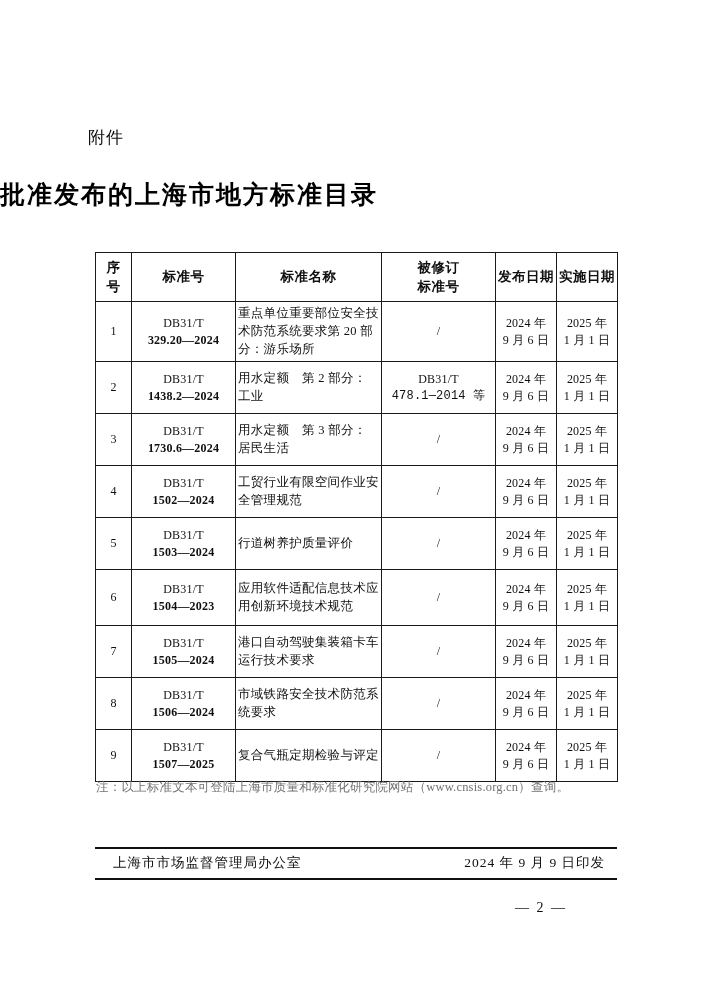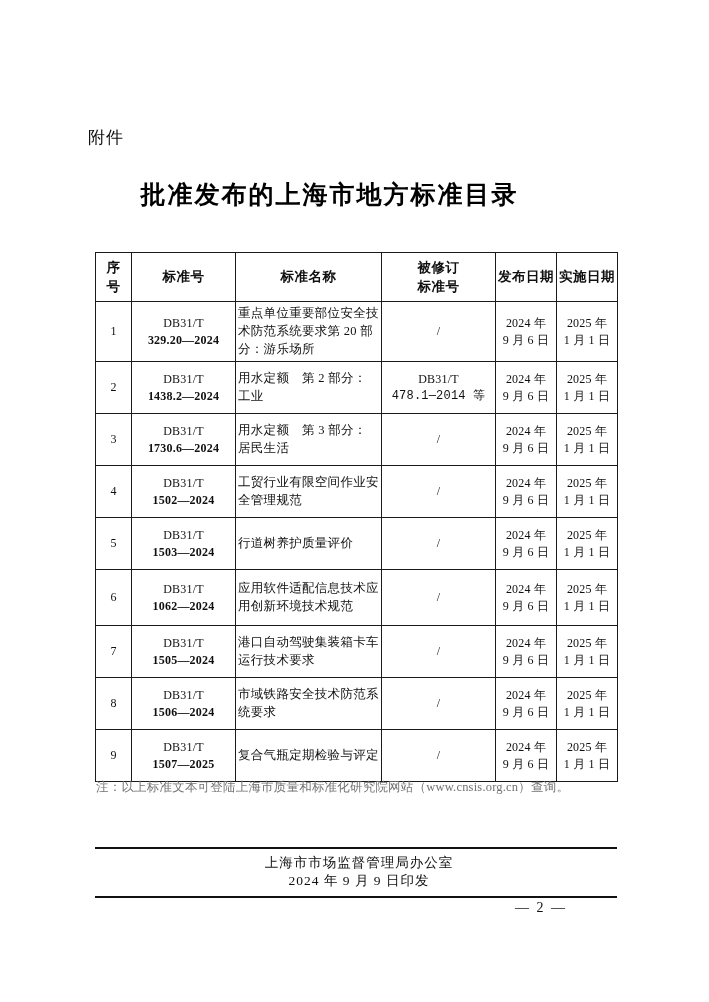--- a/index.html
+++ b/index.html
@@ -32,21 +32,21 @@
     letter-spacing: 1px;
     color: #0d0d0d;
   }
 
   
   .doc-title {
     position: absolute;
     left: 0;
     right: 0;
     top: 178px;
-    text-align: center;
+    text-align: left;
     font-family: Liberation Mono, monospace;
     font-weight: bold;
     font-size: 25px;
     letter-spacing: 2px;
     color: #000000;
   }
 
   
   .table-wrap {
     position: absolute;
@@ -148,21 +148,20 @@
   }
   .footer-row {
     display: flex;
     justify-content: space-between;
     align-items: center;
     padding: 5px 12px 6px 18px;
     box-sizing: border-box;
     font-size: 13.5px;
     letter-spacing: 1px;
     color: #101010;
-    flex-direction: column;
   }
   .page-number {
     position: absolute;
     left: 0;
     right: 92px;
     top: 900px;
     text-align: right;
     font-size: 14px;
     letter-spacing: 2px;
     color: #101010;
@@ -301,21 +300,21 @@
           </td>
           <td class="cell-date">
             <span class="l1">2025 年</span>
             <span class="l2">1 月 1 日</span>
           </td>
         </tr>
         <tr class="tall">
           <td class="cell-seq">6</td>
           <td class="cell-no">
             <span class="l1">DB31/T</span>
-            <span class="l2">1062—2024</span>
+            <span class="l2">1504—2023</span>
           </td>
           <td class="cell-name">应用软件适配信息技术应用创新环境技术规范</td>
           <td class="cell-rev">
             <span class="l1">/</span>
             <span class="l2"></span>
           </td>
           <td class="cell-date">
             <span class="l1">2024 年</span>
             <span class="l2">9 月 6 日</span>
           </td>

